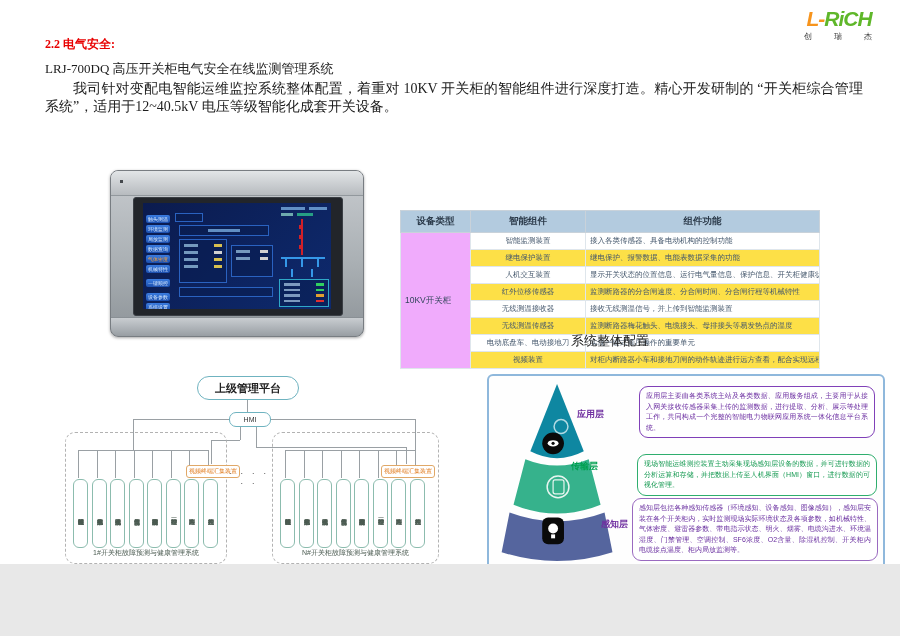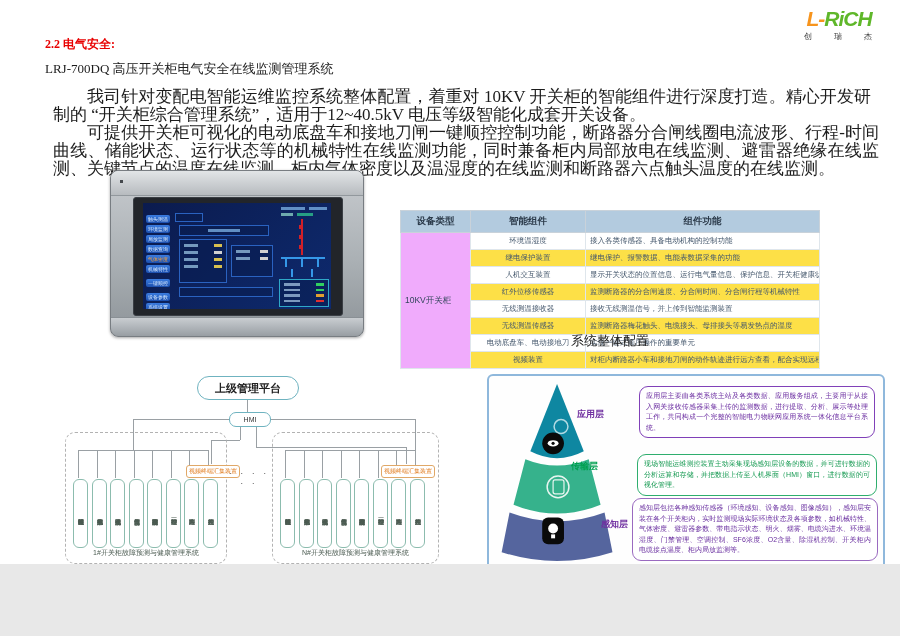--- a/index.html
+++ b/index.html
@@ -6,21 +6,21 @@
   .page{position:relative;width:900px;height:564px;background:#ffffff;overflow:hidden;
         font-family:"Liberation Serif", serif;color:#1c1c1c;}
   
   .logo{position:absolute;right:18px;top:8px;text-align:center;}
   .logo-text{font-family:"Liberation Sans", sans-serif;font-style:italic;font-weight:900;
              font-size:21px;letter-spacing:-1px;line-height:22px;}
   .lg-l{color:#f7941d;} .lg-r{color:#5fb72a;}
   .logo-sub{font-size:8px;color:#444;letter-spacing:10px;margin-top:1px;padding-left:8px;}
   .sec-head{position:absolute;left:45px;top:36px;color:#e80000;font-size:12px;font-weight:bold;}
   .doc-title{position:absolute;left:45px;top:60px;font-size:13px;}
-  .para{position:absolute;left:45px;margin:8px;font-size:17px;line-height:18px;
+  .para{position:absolute;left:45px;margin:0;font-size:14px;line-height:18px;
         text-align:justify;text-indent:2em;}
   .p1{top:80px;width:818px;}
   .p2{top:116px;width:826px;}
   
   .device{position:absolute;left:110px;top:170px;width:252px;height:165px;border-radius:8px;
           background:linear-gradient(180deg,#e9ebed 0%,#c2c6ca 10%,#aab0b4 55%,#8d9398 100%);
           border:1px solid #787d82;box-shadow:0 1px 3px rgba(0,0,0,.35);}
   .dev-top{position:absolute;left:0;top:0;right:0;height:24px;border-radius:8px 8px 0 0;
            background:linear-gradient(#e2e5e7,#b7bbbf);border-bottom:1px solid #92989d;}
   .dev-mark{position:absolute;left:9px;top:9px;width:3px;height:3px;background:#44484c;}
@@ -95,21 +95,20 @@
 <div class="page">
 
   <div class="logo">
     <div class="logo-text"><span class="lg-l">L-</span><span class="lg-r">RiCH</span></div>
     <div class="logo-sub">创 瑞 杰</div>
   </div>
 
   <div class="sec-head">2.2 电气安全:</div>
   <div class="doc-title">LRJ-700DQ 高压开关柜电气安全在线监测管理系统</div>
   <p class="para p1">我司针对变配电智能运维监控系统整体配置，着重对 10KV 开关柜的智能组件进行深度打造。精心开发研制的 “开关柜综合管理系统”，适用于12~40.5kV 电压等级智能化成套开关设备。</p>
-  <p class="para p2">可提供开关柜可视化的电动底盘车和接地刀闸一键顺控控制功能，断路器分合闸线圈电流波形、行程-时间曲线、储能状态、运行状态等的机械特性在线监测功能，同时兼备柜内局部放电在线监测、避雷器绝缘在线监测、关键节点的温度在线监测、柜内气体密度以及温湿度的在线监测和断路器六点触头温度的在线监测。</p>
 
   <div class="device">
     <div class="dev-top">
         <div class="dev-mark"></div>
       </div>
     <div class="dev-bezel">
       <div class="dev-screen">
         <div class="scr-bar" style="right:26px;top:4px;width:24px;"></div>
         <div class="scr-bar" style="right:4px;top:4px;width:18px;"></div>
         <div class="hmi-btn" style="top:12px;">触头测温</div>
@@ -198,21 +197,21 @@
     <thead>
       <tr>
         <th>设备类型</th>
         <th>智能组件</th>
         <th>组件功能</th>
       </tr>
     </thead>
     <tbody>
       <tr>
         <td class="dev" rowspan="8">10KV开关柜</td>
-        <td class="cmp">环境温湿度</td>
+        <td class="cmp">智能监测装置</td>
         <td>接入各类传感器、具备电动机构的控制功能</td>
       </tr>
       <tr class="alt">
         <td class="cmp">继电保护装置</td>
         <td>继电保护、报警数据、电能表数据采集的功能</td>
       </tr>
       <tr>
         <td class="cmp">人机交互装置</td>
         <td>显示开关状态的位置信息、运行电气量信息、保护信息、开关柜健康状态的信息柜内视频</td>
       </tr>

